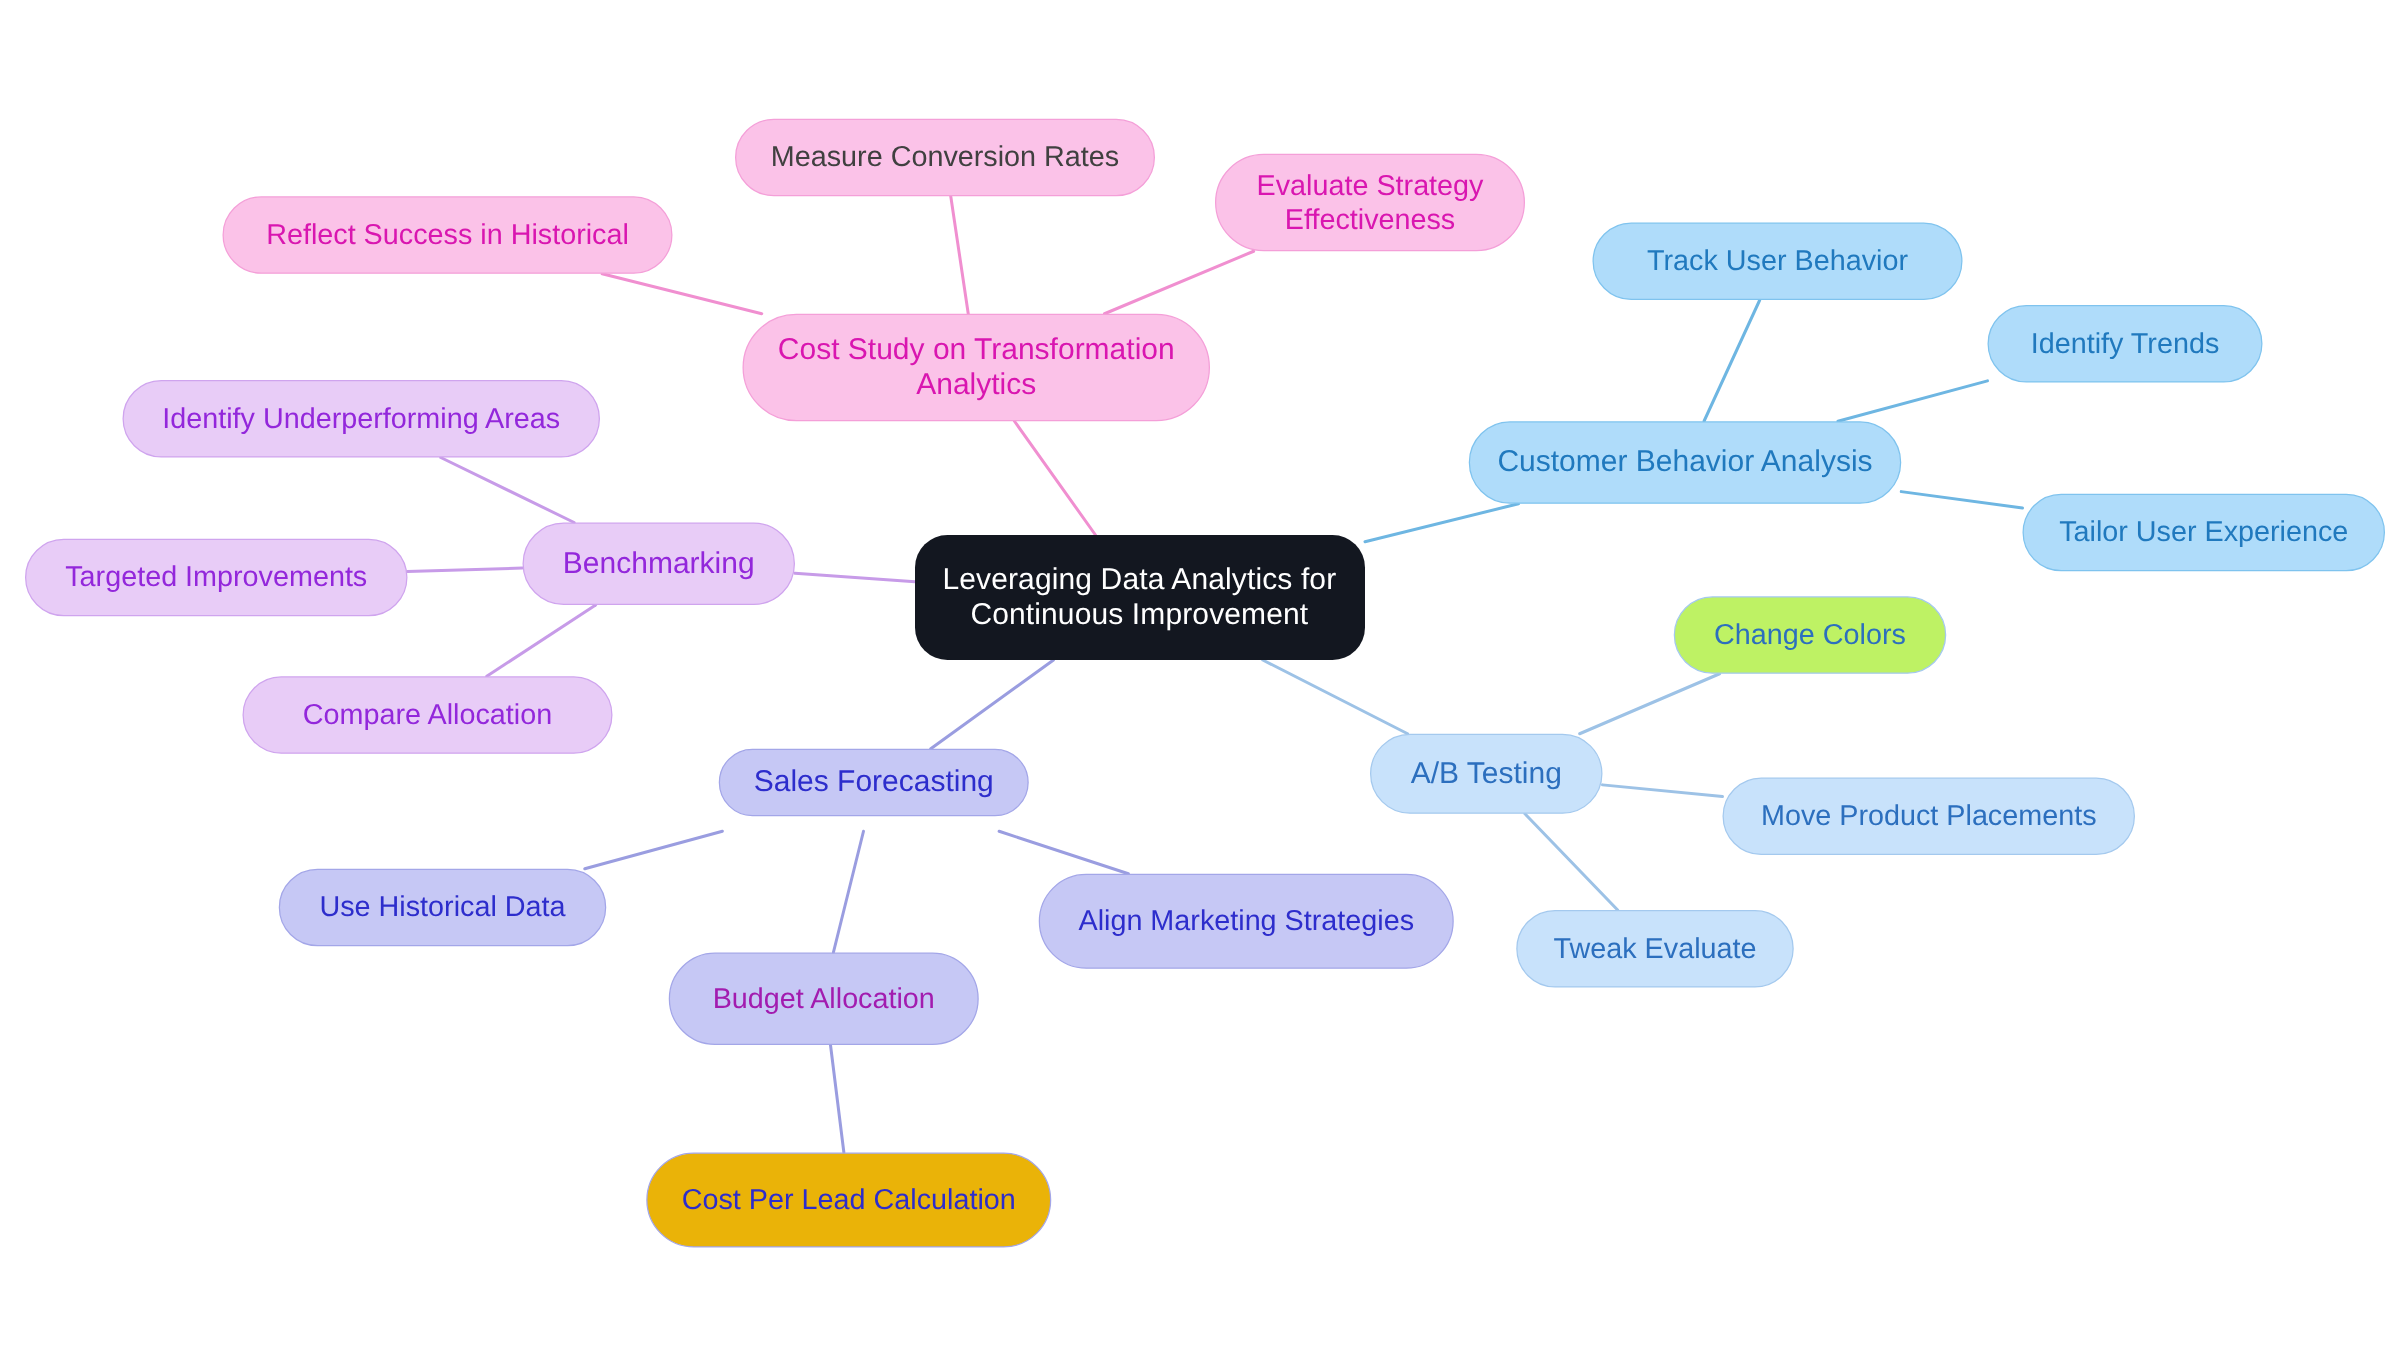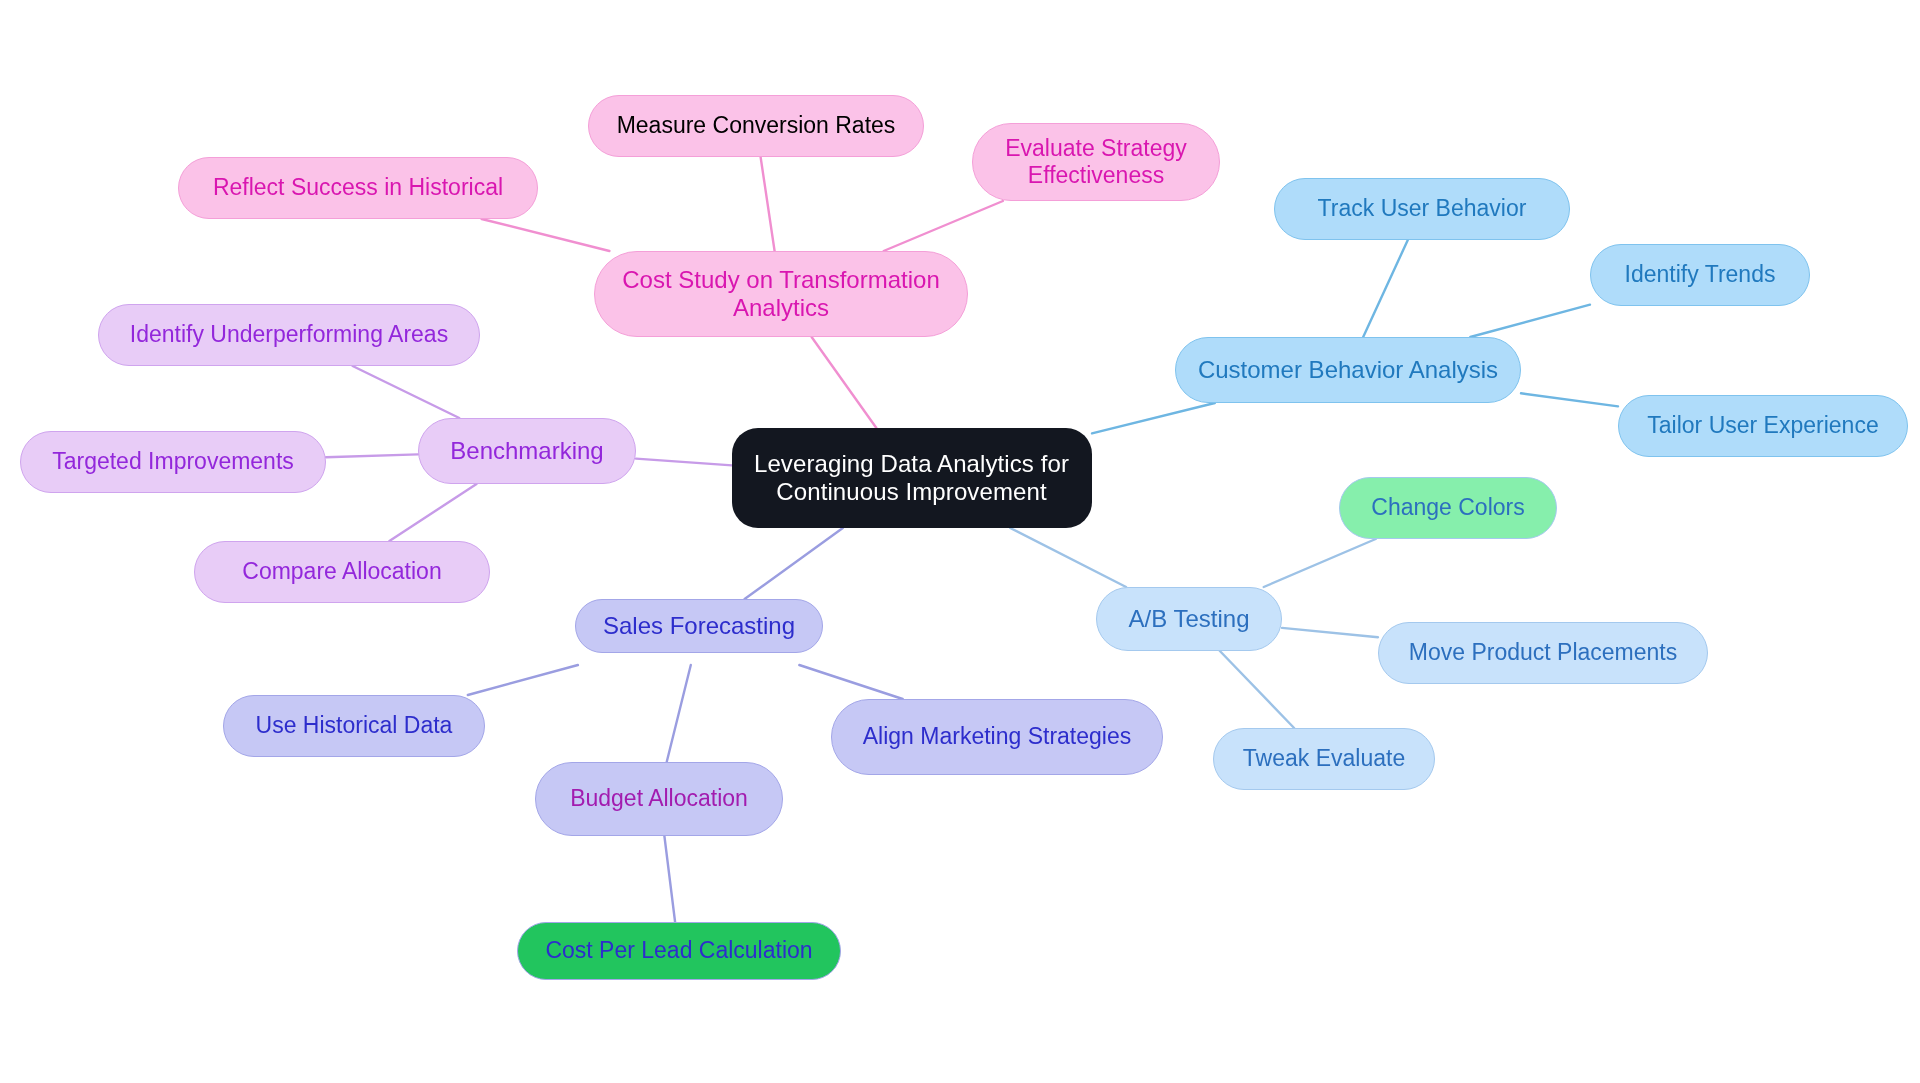--- a/index.html
+++ b/index.html
@@ -78,35 +78,35 @@
       <line x1="577.9" y1="665.0" x2="467.8" y2="695.0" stroke="#9A9DE0" stroke-width="2.4" stroke-linecap="round"></line>
       <line x1="690.8" y1="665.0" x2="666.7" y2="762.0" stroke="#9A9DE0" stroke-width="2.4" stroke-linecap="round"></line>
       <line x1="799.3" y1="665.0" x2="902.7" y2="699.0" stroke="#9A9DE0" stroke-width="2.4" stroke-linecap="round"></line>
       <line x1="662.9" y1="824.0" x2="675.1" y2="922.0" stroke="#9A9DE0" stroke-width="2.4" stroke-linecap="round"></line>
     </svg>
   <div id="node-layer">
       <div class="node root" style="left: 732px; top: 428px; width: 360px; height: 100px; background: rgb(19, 23, 32); color: rgb(255, 255, 255); padding-left: 13px;">Leveraging Data Analytics for
 Continuous Improvement</div>
       <div class="node branch" style="left: 594px; top: 251px; width: 374px; height: 86px; background: rgb(251, 194, 232); color: rgb(217, 22, 176); border-color: rgb(244, 159, 216);">Cost Study on Transformation
 Analytics</div>
-      <div class="node leaf" style="left: 588px; top: 95px; width: 336px; height: 62px; background: rgb(251, 194, 232); color: #000000; border-color: rgb(244, 159, 216); text-align: right;">Measure Conversion Rates</div>
+      <div class="node leaf" style="left: 588px; top: 95px; width: 336px; height: 62px; background: rgb(251, 194, 232); color: #404040; border-color: rgb(244, 159, 216); text-align: right;">Measure Conversion Rates</div>
       <div class="node leaf" style="left: 178px; top: 157px; width: 360px; height: 62px; background: rgb(251, 194, 232); color: rgb(217, 22, 176); border-color: rgb(244, 159, 216);">Reflect Success in Historical</div>
       <div class="node leaf" style="left: 972px; top: 123px; width: 248px; height: 78px; background: rgb(251, 194, 232); color: rgb(217, 22, 176); border-color: rgb(244, 159, 216);">Evaluate Strategy
 Effectiveness</div>
       <div class="node branch" style="left: 418px; top: 418px; width: 218px; height: 66px; background: rgb(232, 204, 247); color: rgb(147, 39, 219); border-color: rgb(207, 164, 238);">Benchmarking</div>
       <div class="node leaf" style="left: 98px; top: 304px; width: 382px; height: 62px; background: rgb(232, 204, 247); color: rgb(147, 39, 219); border-color: rgb(207, 164, 238);">Identify Underperforming Areas</div>
       <div class="node leaf" style="left: 20px; top: 431px; width: 306px; height: 62px; background: rgb(232, 204, 247); color: rgb(147, 39, 219); border-color: rgb(207, 164, 238);">Targeted Improvements</div>
       <div class="node leaf" style="left: 194px; top: 541px; width: 296px; height: 62px; background: rgb(232, 204, 247); color: rgb(147, 39, 219); border-color: rgb(207, 164, 238);">Compare Allocation</div>
       <div class="node branch" style="left: 1175px; top: 337px; width: 346px; height: 66px; background: rgb(175, 220, 250); color: rgb(32, 121, 190); border-color: rgb(127, 195, 238);">Customer Behavior Analysis</div>
       <div class="node leaf" style="left: 1274px; top: 178px; width: 296px; height: 62px; background: rgb(175, 220, 250); color: rgb(32, 121, 190); border-color: rgb(127, 195, 238);">Track User Behavior</div>
       <div class="node leaf" style="left: 1590px; top: 244px; width: 220px; height: 62px; background: rgb(175, 220, 250); color: rgb(32, 121, 190); border-color: rgb(127, 195, 238);">Identify Trends</div>
       <div class="node leaf" style="left: 1618px; top: 395px; width: 290px; height: 62px; background: rgb(175, 220, 250); color: rgb(32, 121, 190); border-color: rgb(127, 195, 238);">Tailor User Experience</div>
       <div class="node branch" style="left: 1096px; top: 587px; width: 186px; height: 64px; background: rgb(200, 226, 251); color: rgb(44, 111, 190); border-color: rgb(164, 201, 238);">A/B Testing</div>
-      <div class="node leaf" style="left: 1339px; top: 477px; width: 218px; height: 62px; background: #86efac; color: rgb(44, 111, 190); border-color: rgb(164, 201, 238);">Change Colors</div>
+      <div class="node leaf" style="left: 1339px; top: 477px; width: 218px; height: 62px; background: #bef264; color: rgb(44, 111, 190); border-color: rgb(164, 201, 238);">Change Colors</div>
       <div class="node leaf" style="left: 1378px; top: 622px; width: 330px; height: 62px; background: rgb(200, 226, 251); color: rgb(44, 111, 190); border-color: rgb(164, 201, 238);">Move Product Placements</div>
       <div class="node leaf" style="left: 1213px; top: 728px; width: 222px; height: 62px; background: rgb(200, 226, 251); color: rgb(44, 111, 190); border-color: rgb(164, 201, 238);">Tweak Evaluate</div>
       <div class="node branch" style="left: 575px; top: 599px; width: 248px; height: 54px; background: rgb(198, 200, 245); color: rgb(45, 45, 204); border-color: rgb(163, 166, 232);">Sales Forecasting</div>
       <div class="node leaf" style="left: 223px; top: 695px; width: 262px; height: 62px; background: rgb(198, 200, 245); color: rgb(45, 45, 204); border-color: rgb(163, 166, 232);">Use Historical Data</div>
       <div class="node leaf" style="left: 535px; top: 762px; width: 248px; height: 74px; background: rgb(198, 200, 245); color: #a21caf; border-color: rgb(163, 166, 232);">Budget Allocation</div>
       <div class="node leaf" style="left: 831px; top: 699px; width: 332px; height: 76px; background: rgb(198, 200, 245); color: rgb(45, 45, 204); border-color: rgb(163, 166, 232);">Align Marketing Strategies</div>
-      <div class="node leaf" style="left: 517px; top: 922px; width: 324px; height: 58px; background: #22c55e; color: rgb(45, 45, 204); border-color: rgb(163, 166, 232);">Cost Per Lead Calculation</div>
+      <div class="node leaf" style="left: 517px; top: 922px; width: 324px; height: 76px; background: #eab308; color: rgb(45, 45, 204); border-color: rgb(163, 166, 232);">Cost Per Lead Calculation</div>
     </div>
 </div>
 
 </body></html>

